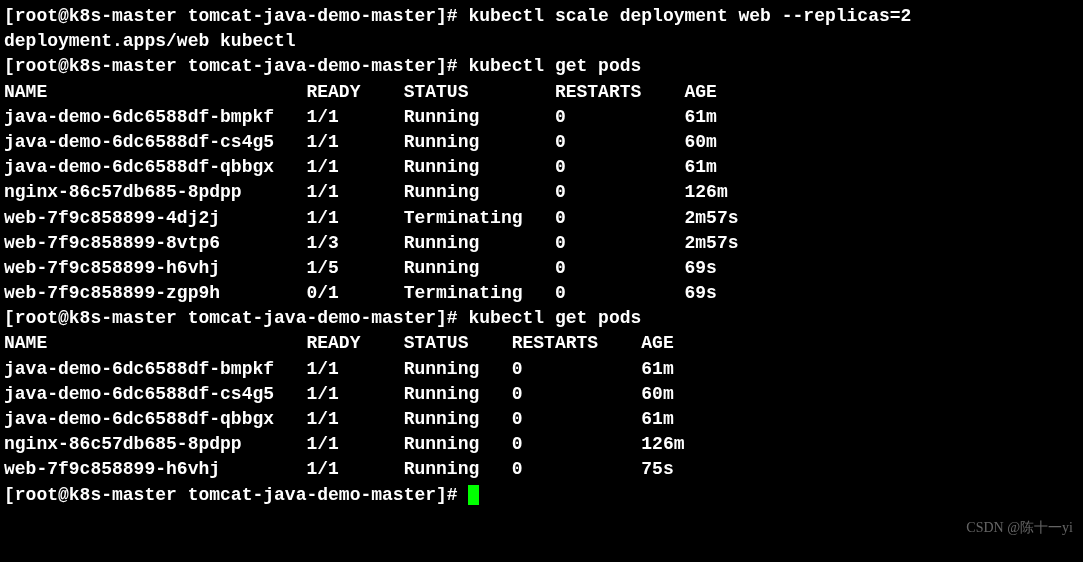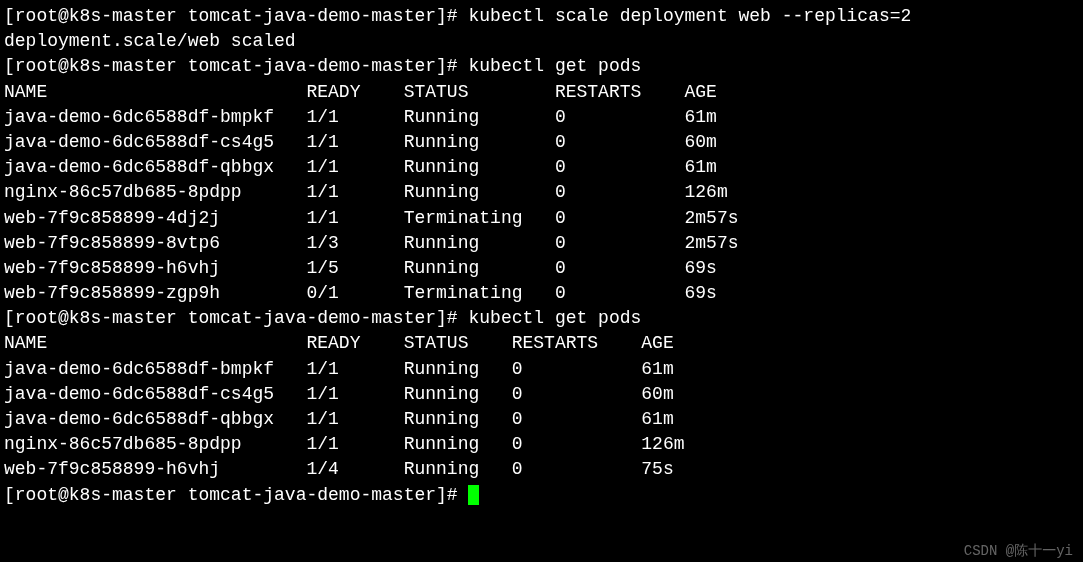--- a/index.html
+++ b/index.html
@@ -14,56 +14,57 @@
       font-size: 18px;
       line-height: 1.4;
       padding: 4px;
       width: 1083px;
       height: 562px;
       overflow: hidden;
       position: relative;
     }
     .line {
       white-space: pre;
+      font-weight: bold;
     }
     .cursor {
       display: inline-block;
       width: 11px;
       height: 20px;
       background: #00ff00;
       vertical-align: text-bottom;
     }
     .watermark {
       position: absolute;
-      bottom: 0;
+      bottom: 24px;
       right: 10px;
       color: rgba(200,200,200,0.5);
-      font-family: Liberation Mono, monospace;
+      font-family: Liberation Serif, serif;
       font-size: 14px;
     }
   </style>
 </head>
 <body>
 
 <div id="terminal">
     <div class="line">[root@k8s-master tomcat-java-demo-master]# kubectl scale deployment web --replicas=2</div>
-    <div class="line">deployment.scale/web scaled</div>
+    <div class="line">deployment.apps/web kubectl</div>
     <div class="line">[root@k8s-master tomcat-java-demo-master]# kubectl get pods</div>
     <div class="line">NAME                        READY    STATUS        RESTARTS    AGE</div>
     <div class="line">java-demo-6dc6588df-bmpkf   1/1      Running       0           61m</div>
     <div class="line">java-demo-6dc6588df-cs4g5   1/1      Running       0           60m</div>
     <div class="line">java-demo-6dc6588df-qbbgx   1/1      Running       0           61m</div>
     <div class="line">nginx-86c57db685-8pdpp      1/1      Running       0           126m</div>
     <div class="line">web-7f9c858899-4dj2j        1/1      Terminating   0           2m57s</div>
     <div class="line">web-7f9c858899-8vtp6        1/3      Running       0           2m57s</div>
     <div class="line">web-7f9c858899-h6vhj        1/5      Running       0           69s</div>
     <div class="line">web-7f9c858899-zgp9h        0/1      Terminating   0           69s</div>
     <div class="line">[root@k8s-master tomcat-java-demo-master]# kubectl get pods</div>
     <div class="line">NAME                        READY    STATUS    RESTARTS    AGE</div>
     <div class="line">java-demo-6dc6588df-bmpkf   1/1      Running   0           61m</div>
     <div class="line">java-demo-6dc6588df-cs4g5   1/1      Running   0           60m</div>
     <div class="line">java-demo-6dc6588df-qbbgx   1/1      Running   0           61m</div>
     <div class="line">nginx-86c57db685-8pdpp      1/1      Running   0           126m</div>
-    <div class="line">web-7f9c858899-h6vhj        1/4      Running   0           75s</div>
+    <div class="line">web-7f9c858899-h6vhj        1/1      Running   0           75s</div>
     <div class="line">[root@k8s-master tomcat-java-demo-master]# <span class="cursor"></span></div>
   </div>
 
 <div class="watermark">CSDN @陈十一yi</div>
 
 </body></html>

